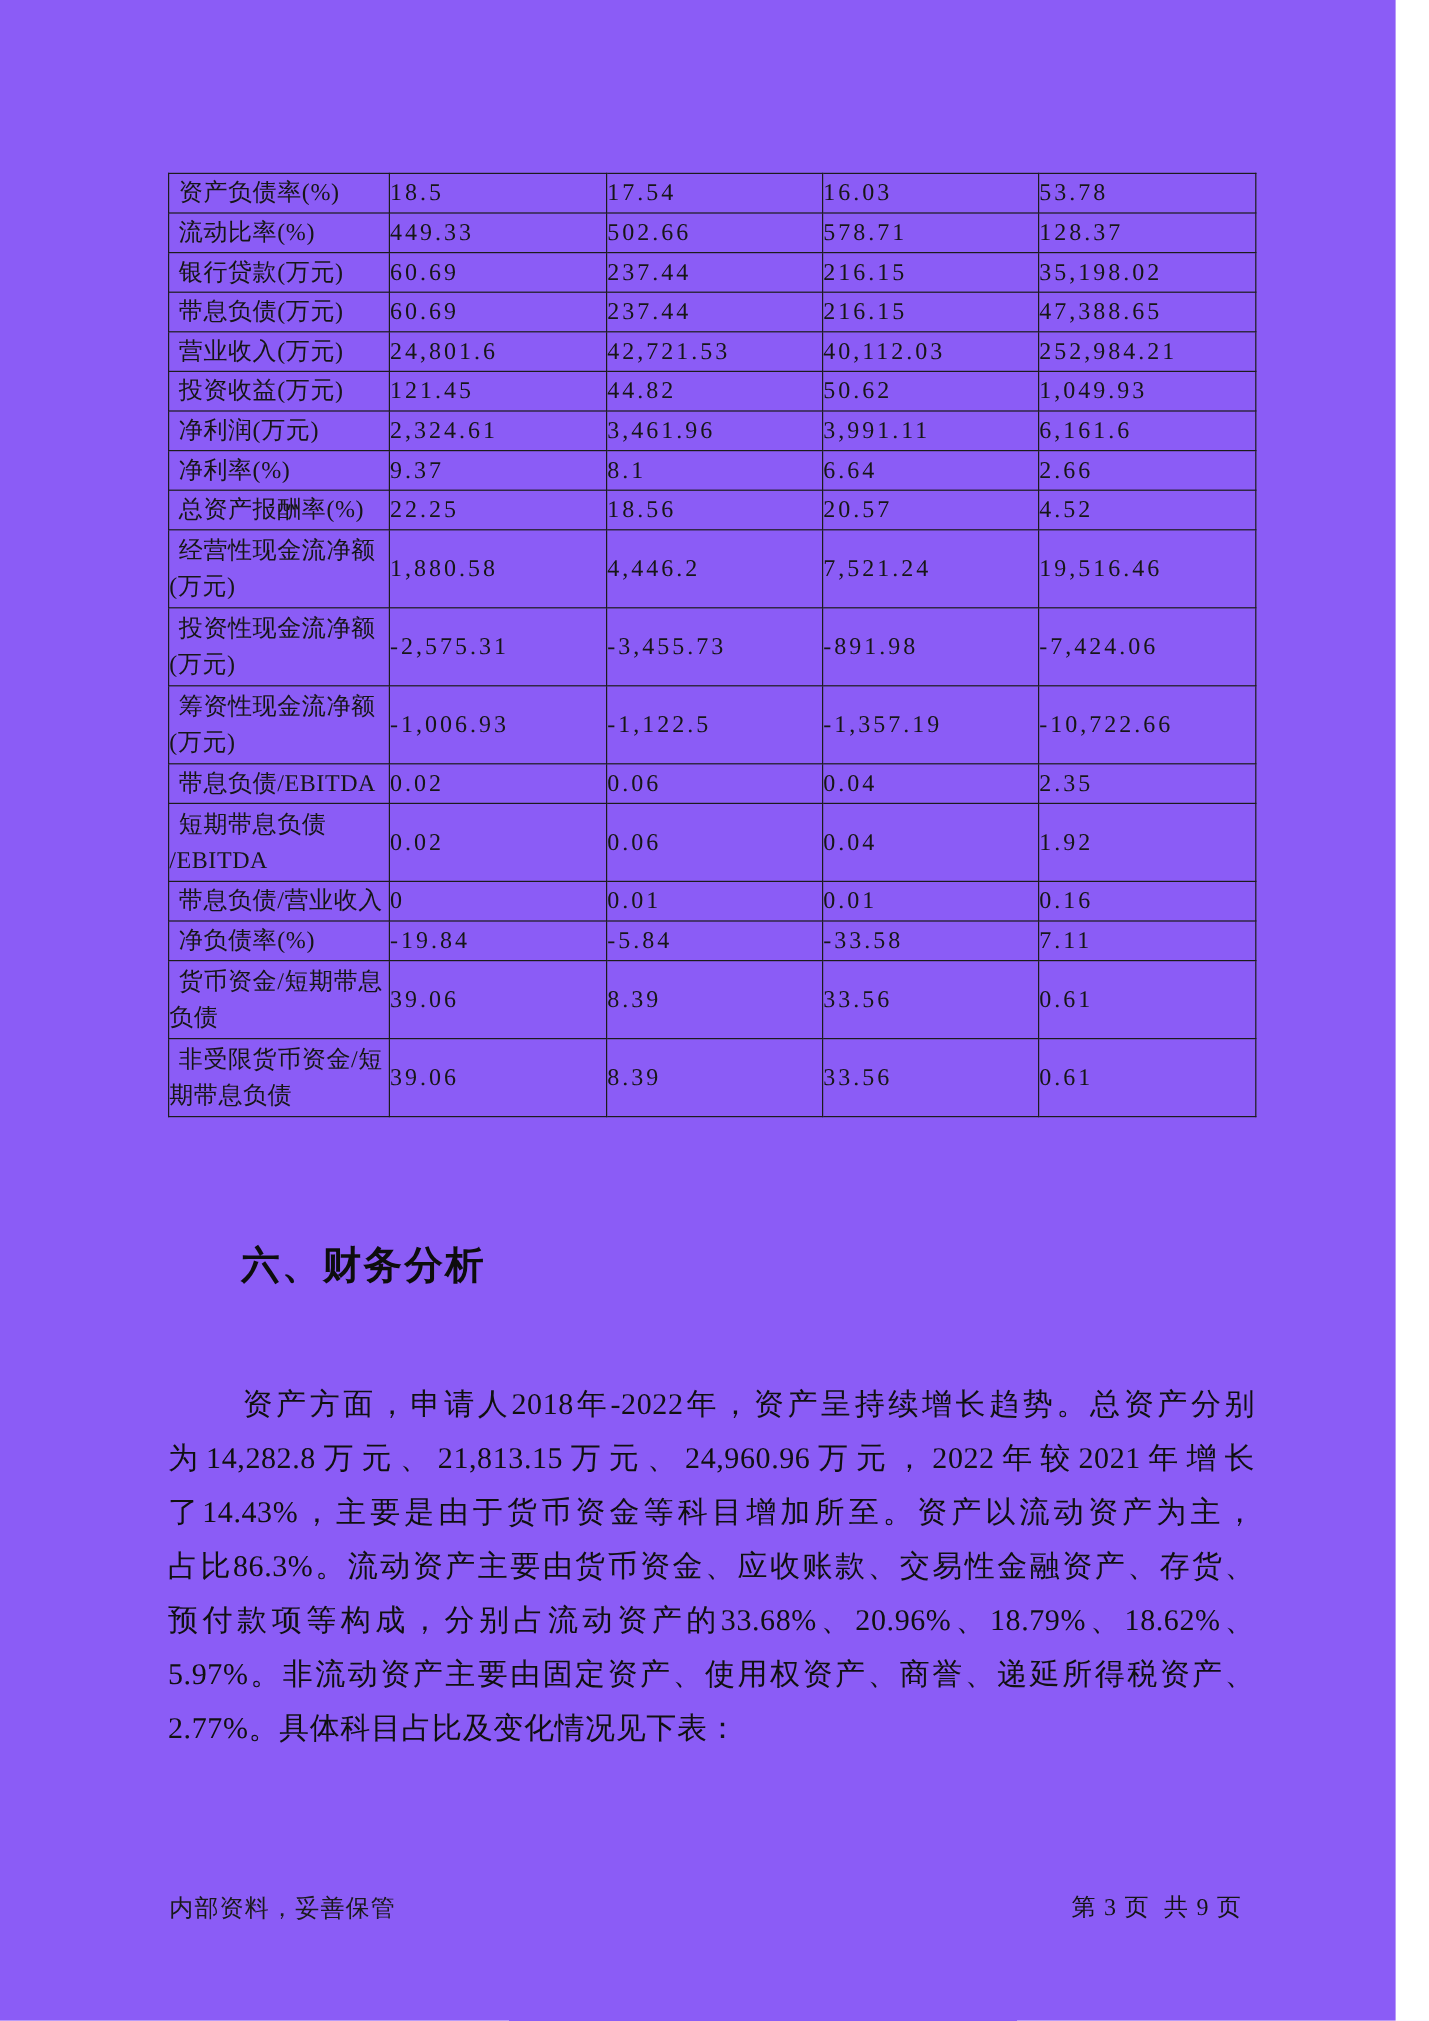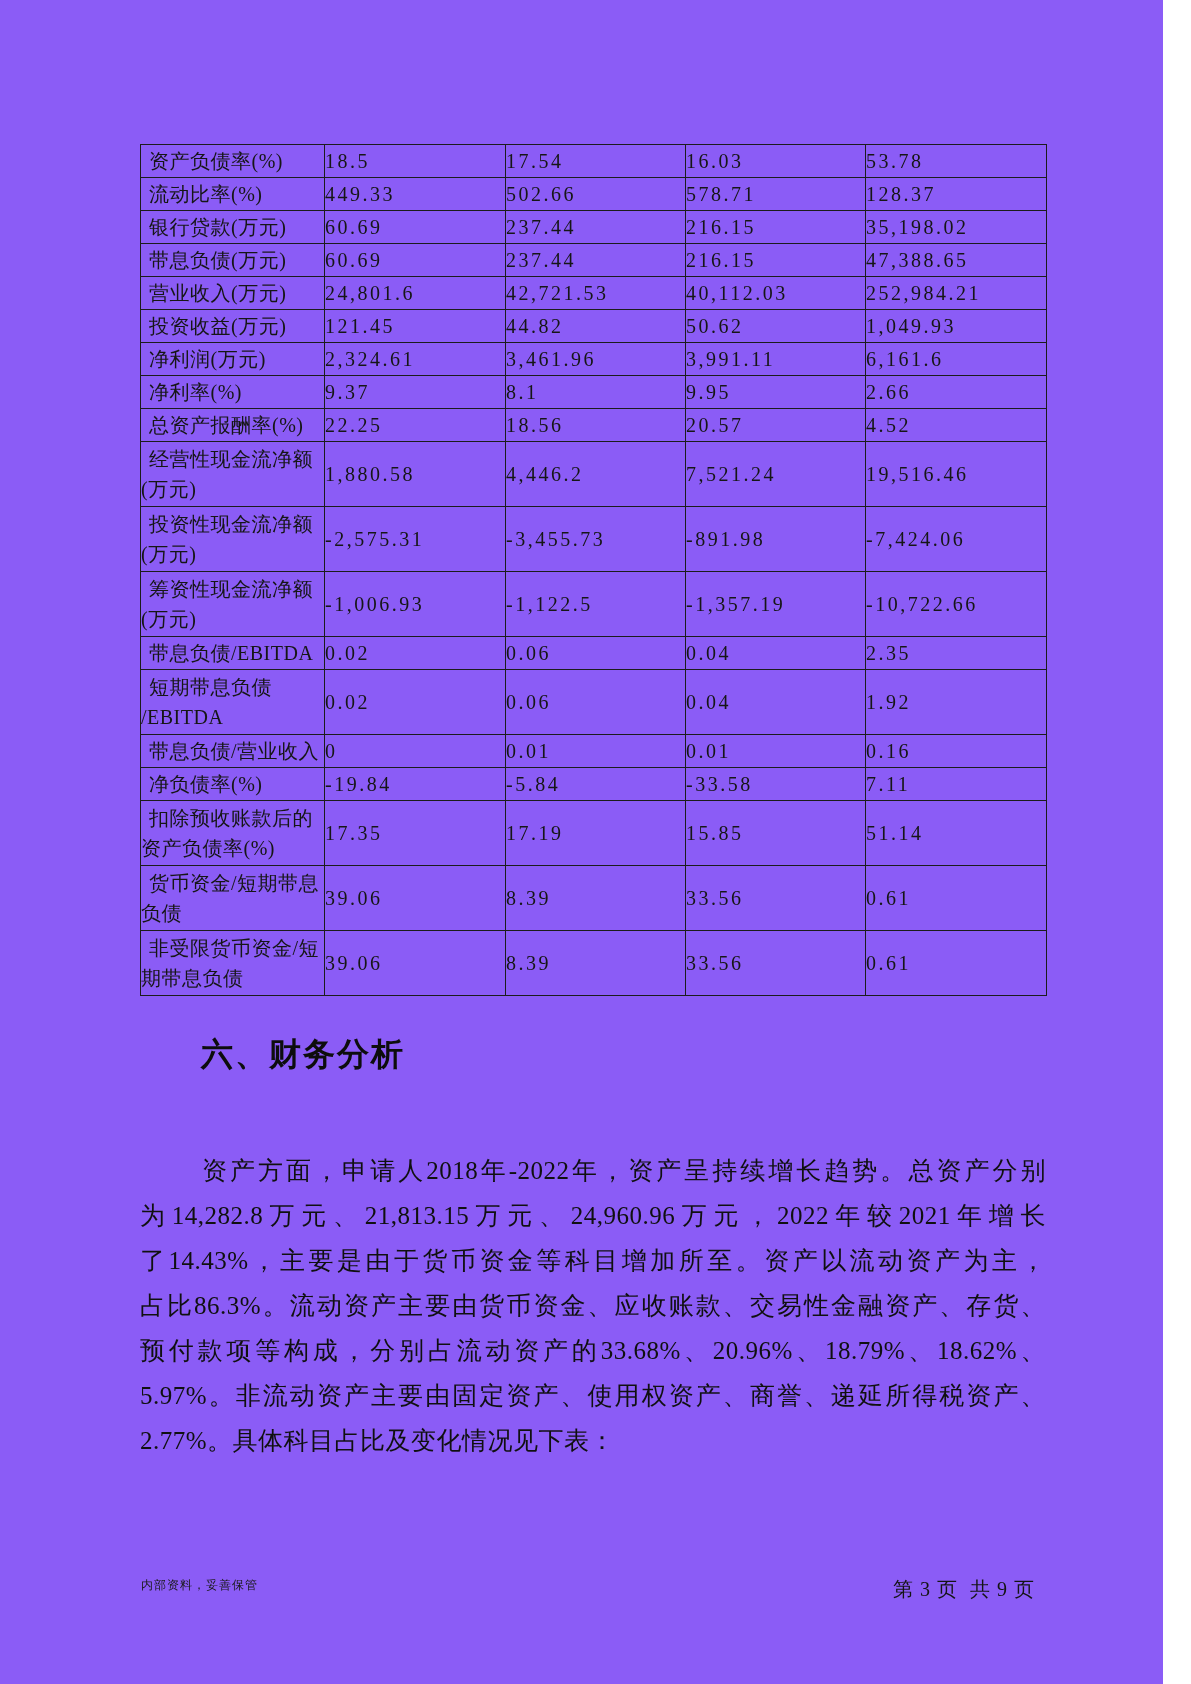--- a/index.html
+++ b/index.html
@@ -37,21 +37,21 @@
   .para .pline {
     height:45px; line-height:45px; font-size:25px; letter-spacing:0.5px;
     text-align:justify; text-align-last:justify; color:#101010;
   }
   .para .pline.first { text-indent:62px; }
   .para .pline.end { text-align:center; text-align-last:left; }
   
   .footer-left {
     position:absolute; left:141px; top:1577px;
     font-family:"Liberation Sans","DejaVu Sans",sans-serif;
-    font-size:12px; letter-spacing:1px; color:#1a1a1a; white-space:pre;
+    font-size:20px; letter-spacing:1px; color:#1a1a1a; white-space:pre;
   }
   .footer-right {
     position:absolute; right:128px; top:1576px;
     font-size:20px; letter-spacing:1px; color:#141414; white-space:pre;
   }
 </style>
 </head>
 <body>
 
 <div class="page">
@@ -127,21 +127,21 @@
           <td class="val">3,461.96</td>
           <td class="val">3,991.11</td>
           <td class="val">6,161.6</td>
         </tr>
         <tr class="row-s">
           <td class="label">
             <div class="ln">净利率(%)</div>
           </td>
           <td class="val">9.37</td>
           <td class="val">8.1</td>
-          <td class="val">9.95</td>
+          <td class="val">6.64</td>
           <td class="val">2.66</td>
         </tr>
         <tr class="row-s">
           <td class="label">
             <div class="ln">总资产报酬率(%)</div>
           </td>
           <td class="val">22.25</td>
           <td class="val">18.56</td>
           <td class="val">20.57</td>
           <td class="val">4.52</td>
@@ -205,30 +205,20 @@
           <td class="val">0.16</td>
         </tr>
         <tr class="row-s">
           <td class="label">
             <div class="ln">净负债率(%)</div>
           </td>
           <td class="val">-19.84</td>
           <td class="val">-5.84</td>
           <td class="val">-33.58</td>
           <td class="val">7.11</td>
-        </tr>
-        <tr class="row-d">
-          <td class="label">
-            <div class="ln">扣除预收账款后的</div>
-            <div class="ln">资产负债率(%)</div>
-          </td>
-          <td class="val">17.35</td>
-          <td class="val">17.19</td>
-          <td class="val">15.85</td>
-          <td class="val">51.14</td>
         </tr>
         <tr class="row-d">
           <td class="label">
             <div class="ln">货币资金/短期带息</div>
             <div class="ln">负债</div>
           </td>
           <td class="val">39.06</td>
           <td class="val">8.39</td>
           <td class="val">33.56</td>
           <td class="val">0.61</td>

